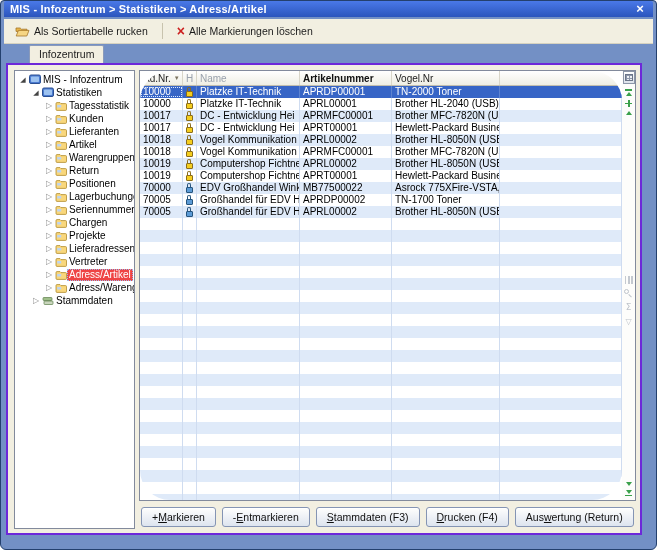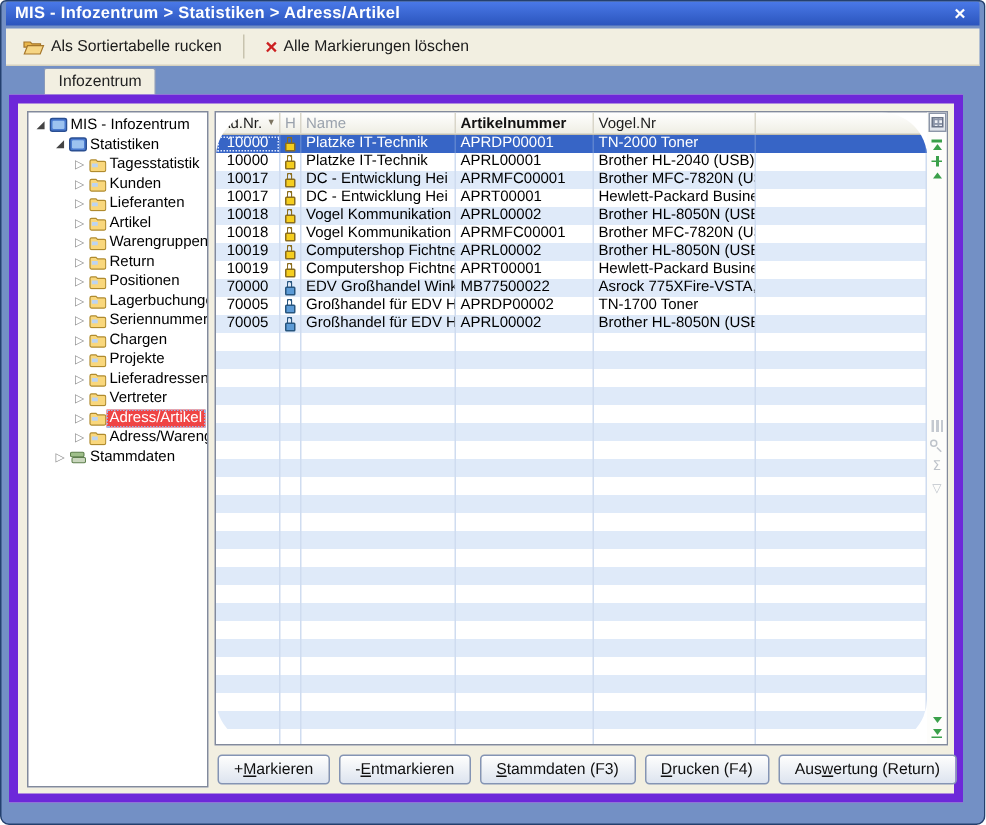--- a/index.html
+++ b/index.html
@@ -10,21 +10,21 @@
   .titlebar .ttl{color:#fff;font-weight:bold;font-size:11px;letter-spacing:.2px;white-space:nowrap;}
   .titlebar .close{margin-left:auto;color:#fff;font-weight:bold;font-size:13px;line-height:12px;width:14px;text-align:center;cursor:default;}
   
   .toolbar{position:absolute;top:18px;left:3px;right:3px;height:25px;background:#f2efe1;border-bottom:1px solid #d6d2c0;display:flex;align-items:center;padding:0 5px;box-sizing:border-box;gap:6px;}
   .toolbtn{display:flex;align-items:center;gap:4px;font-size:10.5px;color:#1b1b1b;padding:2px 5px;border:1px solid transparent;border-radius:2px;}
   .tsep{width:1px;height:16px;background:#c8c3ae;margin:0 2px;}
   .redx{color:#cc2020;font-weight:bold;font-size:14px;line-height:12px;}
   
   .tab{position:absolute;top:44px;left:8px;height:18px;background:#f2efe1;border:1px solid #8a9aba;border-bottom:none;border-radius:2px 2px 0 0;font-size:10.5px;color:#222;padding:2px 9px 0 9px;box-sizing:border-box;margin-left:20px;}
   
-  .panel{position:absolute;top:62px;left:5px;right:14px;bottom:14px;background:#f2efe1;border:6px solid #6d28d9;box-sizing:border-box;}
+  .panel{position:absolute;top:62px;left:5px;right:14px;bottom:14px;background:#f2efe1;border:2px solid #6d28d9;box-sizing:border-box;}
   
   .treebox{position:absolute;left:6px;top:5px;width:121px;bottom:4px;background:#fff;border:1px solid #828a9c;overflow:hidden;box-sizing:border-box;padding-top:2px;}
   .trow{height:13px;display:flex;align-items:center;font-size:10px;color:#000;white-space:nowrap;}
   .arr{width:10px;flex:0 0 10px;text-align:center;font-size:7px;color:#444;line-height:13px;}
   .arr.collapsed{color:#8f8f8f;font-size:8px;}
   .ticon{width:13px;flex:0 0 13px;display:flex;align-items:center;justify-content:center;}
   .tlabel{padding:0 2px;line-height:12px;}
   .tsel .tlabel{background:#ef4444;color:#fff;outline:1px dotted #9db6e8;outline-offset:-1px;}
   
   .main{position:absolute;left:131px;top:5px;right:4px;bottom:4px;}
@@ -36,21 +36,21 @@
   .hs-gray{color:#9aa2ad;}
   .hs-dark{color:#1c1c1c;}
   .hs-dark-bold{color:#111;font-weight:bold;}
   .sort{font-size:6px;color:#7c7460;margin-left:3px;}
   .rows{flex:1;overflow:hidden;}
   .row{height:12px;background:#fff;}
   .row.alt{background:#dfeaf9;}
   .row.sel{background:#3765c6;color:#fff;}
   .c{font-size:10px;line-height:12px;padding:0 3px;border-right:1px solid #cfdcf0;white-space:nowrap;overflow:hidden;box-sizing:border-box;}
   .row.sel .c{border-right-color:#5d83cf;}
-  .c-adnr{text-align:center;}
+  .c-adnr{text-align:left;}
   .row.sel .c-adnr{outline:1px dotted #dfeaff;outline-offset:-2px;}
   .c-h{padding:0 2px;display:flex;align-items:center;justify-content:center;}
   
   .lock{position:relative;display:inline-block;width:8px;height:10px;}
   .lock .sh{position:absolute;left:1.5px;top:0;width:4px;height:5px;border:1.5px solid #8a6d1d;border-bottom:none;border-radius:3px 3px 0 0;box-sizing:border-box;}
   .lock .bd{position:absolute;left:0.5px;bottom:0.5px;width:7px;height:6px;background:#f5ce1e;border:1px solid #8a6d1d;border-radius:1px;box-sizing:border-box;}
   .lock.blue .sh{border-color:#27557e;}
   .lock.blue .bd{background:#5c9bd6;border-color:#27557e;}
   
   .strip{flex:0 0 13px;background:#fdfdfb;position:relative;display:flex;flex-direction:column;align-items:center;}

